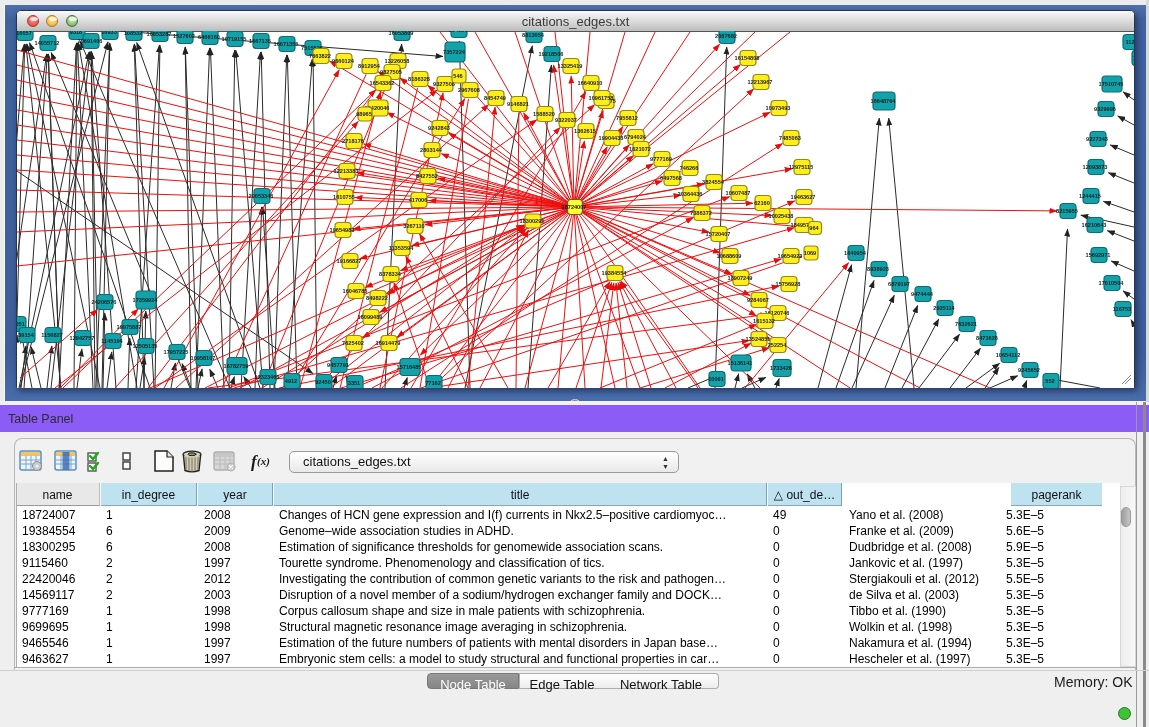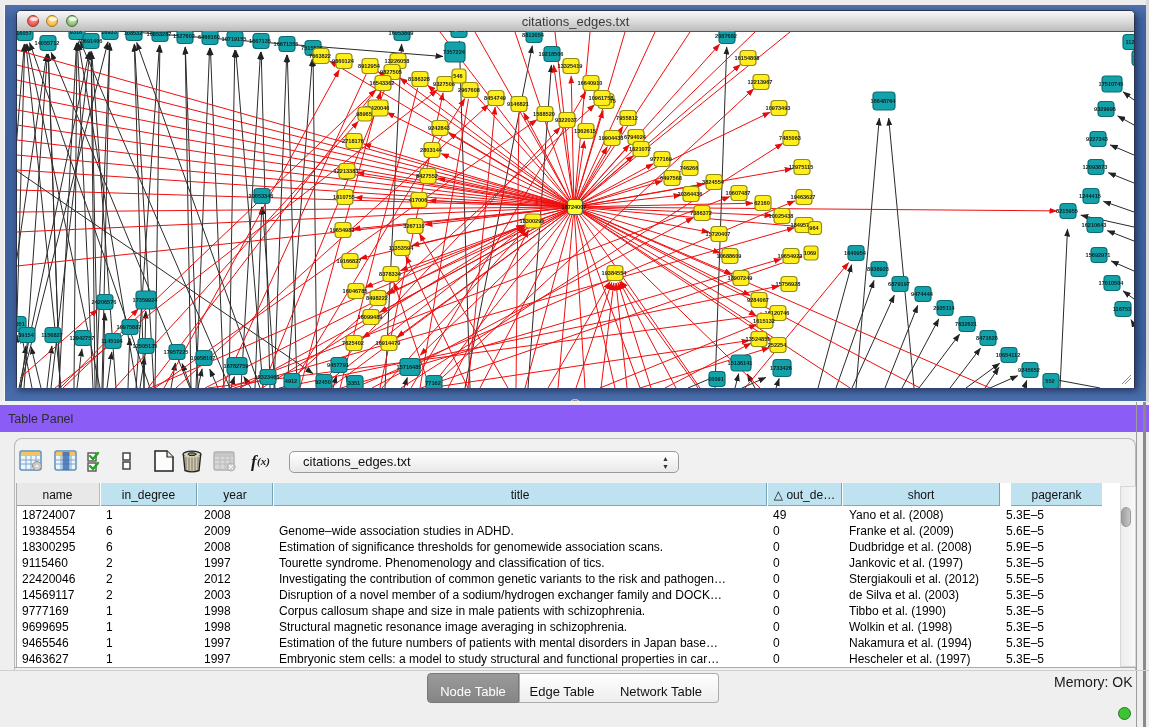--- a/index.html
+++ b/index.html
@@ -32,21 +32,21 @@
 .c3{left:263px;width:490px}.c4{left:757px;width:70px}.c5{left:833px;width:152px}
 .c6{left:990px;width:100px}
 .tbot{position:absolute;left:14px;top:667px;width:1122px;height:1px;background:#ababab}
 .vscroll{position:absolute;left:1120px;top:486px;width:16px;height:181px;background:linear-gradient(90deg,#ededed,#f8f8f8);border:1px solid #d7d7d7}
 .vthumb{position:absolute;left:1121px;top:507px;width:10px;height:20px;background:linear-gradient(90deg,#9e9e9e,#c6c6c6);border-radius:5px;border:1px solid #9a9a9a}
 .rightedge1{position:absolute;left:1136px;top:402px;width:1px;height:325px;background:#9b9b9b}
 .rightedge2{position:absolute;left:1143px;top:402px;width:3px;height:325px;background:#8a8a8a}
 .rightedge3{position:absolute;left:1146px;top:0;width:3px;height:402px;background:#d8d8d8}
 .tabs{position:absolute;left:427px;top:673px;height:20px;font-size:13px}
 .hline670{position:absolute;left:0;top:670px;width:1149px;height:1px;background:#cfcfcf}
-.tab{float:left;height:30px;padding-top:10px;text-align:center;background:linear-gradient(#fff,#ededed);border-top:1px solid #adadad;border-bottom:1px solid #adadad;color:#111}
+.tab{float:left;height:16px;padding-top:3px;text-align:center;background:linear-gradient(#fff,#ededed);border-top:1px solid #adadad;border-bottom:1px solid #adadad;color:#111}
 .tab.sel{background:linear-gradient(#9a9a9a,#858585);color:#fff;border:1px solid #787878;border-radius:4px 0 0 4px}
 .tab.last{border-right:1px solid #adadad;border-radius:0 4px 4px 0}
 .tab.mid{border-left:1px solid #adadad}
 .mem{position:absolute;left:1054px;top:674px;font-size:14px;color:#1a1a1a}
 .dot{position:absolute;left:1118px;top:707px;width:13px;height:13px;border-radius:50%;background:#3cc435;border:1.5px solid #267726}
 .notch{position:absolute;left:570px;top:399px;width:10px;height:5px;background:radial-gradient(ellipse at 50% 100%,#6a6a6a 40%,#c9c9c9 70%,transparent 75%)}
 </style></head>
 <body>
 <div class="bluepanel"></div>
 <div class="leftline"></div>
@@ -645,28 +645,28 @@
 </g>
 </svg>
 <div class="combo">citations_edges.txt<span class="st">▲<br>▼</span></div>
 <div class="table">
   <div class="thead">
     <div class="th th0" style="left:0;width:84px">name</div>
     <div class="th" style="left:85px;width:96px">in_degree</div>
     <div class="th" style="left:182px;width:75px">year</div>
     <div class="th" style="left:258px;width:493px">title</div>
     <div class="th" style="left:752px;width:74px">△ out_de…</div>
-    <div class="th" style="left:827px;width:157px">short</div>
     <div class="th" style="left:995px;width:91px;border-right:none">pagerank</div>
   </div>
   <div class="tbody">
 <div class="tr">
         <div class="c c0">18724007</div>
         <div class="c c1">1</div>
         <div class="c c2">2008</div>
+        <div class="c c3">Changes of HCN gene expression and I(f) currents in Nkx2.5–positive cardiomyoc…</div>
         <div class="c c4">49</div>
         <div class="c c5">Yano et al. (2008)</div>
         <div class="c c6">5.3E–5</div>
       </div>
 <div class="tr">
         <div class="c c0">19384554</div>
         <div class="c c1">6</div>
         <div class="c c2">2009</div>
         <div class="c c3">Genome–wide association studies in ADHD.</div>
         <div class="c c4">0</div>

